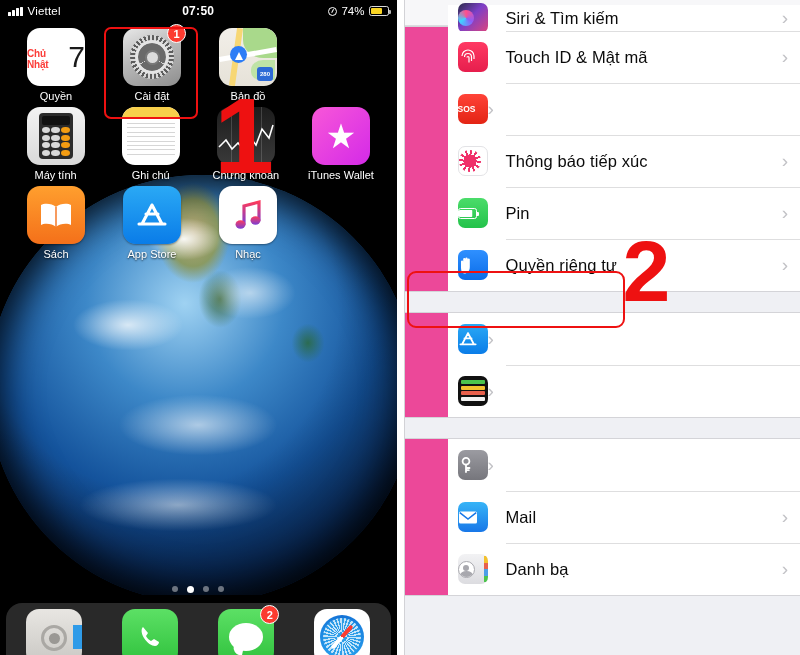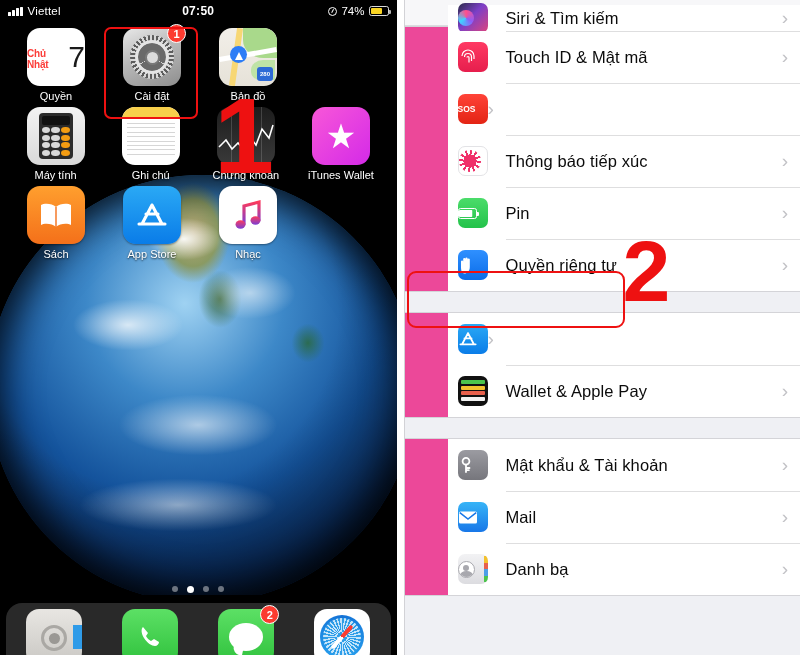--- a/index.html
+++ b/index.html
@@ -509,36 +509,34 @@
         <div class="chev">›</div>
       </div>
 
       <div class="row-s">
         <div class="sico i-wallet">
           <i style="background:#4cc44c"></i>
             <i style="background:#f2c12e"></i>
             <i style="background:#e8604c"></i>
             <i style="background:#f2f2f2"></i>
         </div>
-        <div class="stext">Wallet &amp; Apple Pay</div>
         <div class="chev">›</div>
       </div>
     </div>
 
     <div class="gap"></div>
 
     <div class="group">
       <div class="row-s">
         <div class="sico i-pass">
           <svg width="16" height="18" viewBox="0 0 16 18">
               <circle cx="8" cy="5.2" r="3.4" fill="none" stroke="#fff" stroke-width="1.8"></circle>
               <path d="M8 8.6 V16 M8 12 H11.5 M8 14.2 H10.8" stroke="#fff" stroke-width="1.8" stroke-linecap="round"></path>
             </svg>
         </div>
-        <div class="stext">Mật khẩu &amp; Tài khoản</div>
         <div class="chev">›</div>
       </div>
 
       <div class="row-s">
         <div class="sico i-mail">
           <svg width="20" height="15" viewBox="0 0 20 15">
               <rect x="1" y="1.5" width="18" height="12" rx="1.6" fill="#fff"></rect>
               <path d="M1.8 2.6 L10 9 L18.2 2.6" fill="none" stroke="#1877e8" stroke-width="1.5"></path>
             </svg>
         </div>

